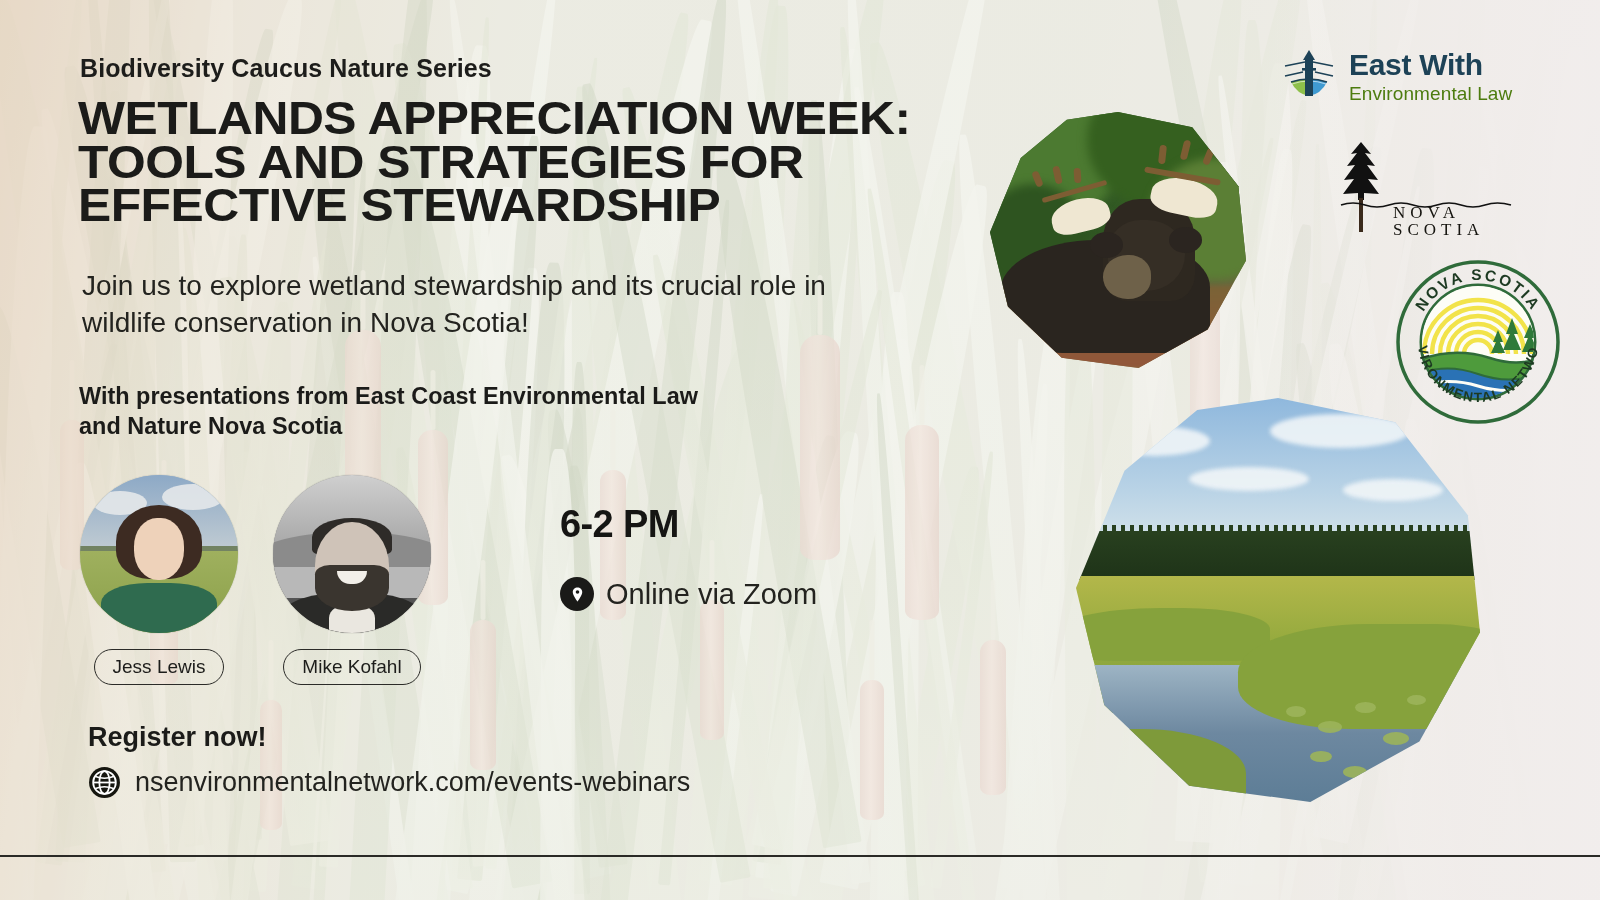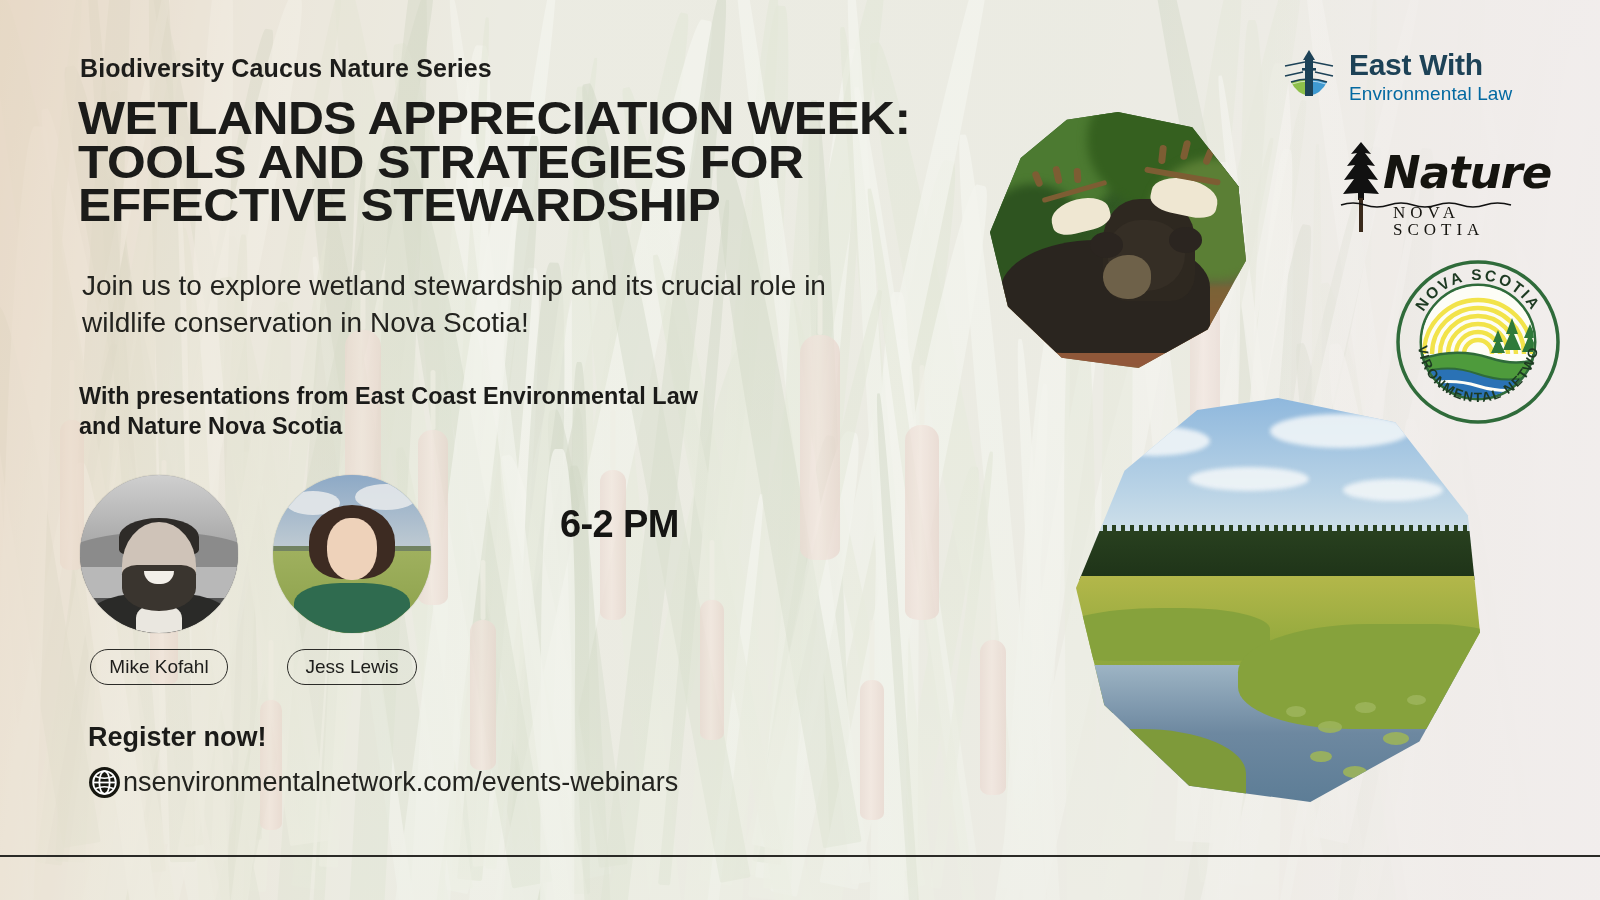--- a/index.html
+++ b/index.html
@@ -99,21 +99,21 @@
   
   .datewrap{position:absolute;left:560px;top:495px;z-index:20;}
   .bigdate{font-size:60px;font-weight:bold;color:#151513;letter-spacing:-1.2px;line-height:1;}
   .timeline{font-size:38px;font-weight:bold;color:#151513;letter-spacing:-.6px;margin-top:10px;line-height:1;}
   .locrow{display:flex;align-items:center;gap:12px;margin-top:34px;}
   .loc-text{font-size:29px;color:#23231f;line-height:1;}
   .pin{width:34px;height:34px;border-radius:50%;background:#1a1a18;display:flex;align-items:center;justify-content:center;flex:none;}
 
   
   .register{position:absolute;left:88px;top:722px;z-index:20;font-size:27px;font-weight:bold;color:#1b1b19;}
-  .urlrow{position:absolute;left:88px;top:766px;z-index:20;display:flex;align-items:center;gap:2px;}
+  .urlrow{position:absolute;left:88px;top:766px;z-index:20;display:flex;align-items:center;gap:14px;}
   .url-text{font-size:27px;color:#23231f;line-height:1;}
   .globe{width:33px;height:33px;flex:none;}
 
   
   .poly{position:absolute;z-index:15;overflow:hidden;
     clip-path:polygon(50% 0%,79% 6%,97% 29%,100% 58%,85% 85%,58% 100%,28% 96%,7% 76%,0% 47%,12% 18%,30% 3%);}
   .photo-moose{left:990px;top:112px;width:256px;height:256px;}
   .photo-wetland{left:1076px;top:398px;width:404px;height:404px;}
 
   .moose-bg{position:absolute;inset:0;background:linear-gradient(165deg,#3f6b2c,#2f5622 46%,#6d6640 74%,#8a6a3c);}
@@ -134,21 +134,21 @@
     background:repeating-linear-gradient(90deg,#28401f 0 4px,transparent 4px 9px);}
   .wet-marsh{position:absolute;left:0;top:44%;width:100%;height:34%;background:linear-gradient(180deg,#b3b74a,#97ab3f 45%,#7fa03a);}
   .wet-water{position:absolute;left:0;bottom:0;width:100%;height:34%;background:linear-gradient(180deg,#9db4c4,#6d88a0 50%,#5d7d96);}
   .wet-bank{position:absolute;background:#86a23c;border-radius:50% 40% 18% 30%;}
   .wet-lily{position:absolute;background:#9cb45a;border-radius:50%;opacity:.9;}
 
   
   .logo-ecel{position:absolute;left:1279px;top:40px;width:248px;height:72px;z-index:22;display:flex;align-items:center;gap:10px;}
   .ecel-text{display:flex;flex-direction:column;line-height:1;}
   .ecel-t1{font-size:30px;font-weight:bold;color:#1d4257;letter-spacing:-.3px;}
-  .ecel-t2{font-size:19px;color:#0369a1;margin-top:4px;letter-spacing:.1px;}
+  .ecel-t2{font-size:19px;color:#4d7c0f;margin-top:4px;letter-spacing:.1px;}
 
   .logo-nature{position:absolute;left:1331px;top:138px;width:190px;height:100px;z-index:22;}
   .nat-word{position:absolute;left:52px;top:12px;font-size:45px;font-weight:bold;color:#15140f;
     font-family:"DejaVu Sans",sans-serif;font-style:italic;letter-spacing:-1px;line-height:1;}
   .nat-sub{position:absolute;left:62px;top:66px;font-size:17px;color:#15140f;letter-spacing:5px;
     font-family:"Liberation Serif","DejaVu Serif",serif;line-height:1;}
 
   .logo-nsen{position:absolute;left:1394px;top:258px;width:168px;height:168px;z-index:22;}
 </style>
 </head>
@@ -381,50 +381,58 @@
 
   <div class="lede">Join us to explore wetland stewardship and its crucial role in wildlife conservation in Nova Scotia!</div>
 
   <div class="withline">
     <span>With presentations from East Coast Environmental Law</span><br>
     <span>and Nature Nova Scotia</span>
   </div>
 
   <div class="speakers">
     <div class="speaker">
+      <div class="avatar av-jess">
+        <div class="sky"></div>
+        <div class="cloud" style="left:8%;top:10%;width:54px;height:24px;"></div>
+        <div class="cloud" style="left:52%;top:6%;width:62px;height:26px;"></div>
+        <div class="treeline"></div>
+        <div class="field"></div>
+        <div class="hair"></div>
+          <div class="face"></div>
+        <div class="shirt"></div>
+      </div>
+      <div class="pill">Jess Lewis</div>
+    </div>
+    <div class="speaker">
       <div class="avatar av-mike">
         <div class="sky"></div>
           <div class="hill"></div>
           <div class="water"></div>
         <div class="body"></div>
           <div class="collar"></div>
         <div class="hair"></div>
           <div class="head"></div>
         <div class="beard"></div>
           <div class="mouth"></div>
       </div>
       <div class="pill">Mike Kofahl</div>
     </div>
-    <div class="speaker">
-      <div class="avatar av-jess">
-        <div class="sky"></div>
-        <div class="cloud" style="left:8%;top:10%;width:54px;height:24px;"></div>
-        <div class="cloud" style="left:52%;top:6%;width:62px;height:26px;"></div>
-        <div class="treeline"></div>
-        <div class="field"></div>
-        <div class="hair"></div>
-          <div class="face"></div>
-        <div class="shirt"></div>
-      </div>
-      <div class="pill">Jess Lewis</div>
-    </div>
   </div>
 
   <div class="datewrap">
     <div class="timeline">6-2 PM</div>
+    <div class="locrow">
+      <span class="pin">
+        <svg width="19" height="19" viewBox="0 0 24 24">
+            <path fill="#ffffff" d="M12 3c-3.3 0-6 2.6-6 5.9 0 4.3 6 12.1 6 12.1s6-7.8 6-12.1C18 5.6 15.3 3 12 3zm0 8.2a2.3 2.3 0 1 1 0-4.6 2.3 2.3 0 0 1 0 4.6z"></path>
+          </svg>
+      </span>
+      <span class="loc-text">Online via Zoom</span>
+    </div>
   </div>
 
   <div class="register">Register now!</div>
   <div class="urlrow">
     <span class="globe">
       <svg width="33" height="33" viewBox="0 0 32 32">
         <circle cx="16" cy="16" r="15" fill="#16160f"></circle>
         <circle cx="16" cy="16" r="11" fill="none" stroke="#fff" stroke-width="1.7"></circle>
         <ellipse cx="16" cy="16" rx="5" ry="11" fill="none" stroke="#fff" stroke-width="1.7"></ellipse>
         <line x1="5" y1="16" x2="27" y2="16" stroke="#fff" stroke-width="1.7"></line>
@@ -501,21 +509,20 @@
     </span>
   </div>
 
   <div class="logo-nature">
     <span style="position:absolute;left:0;top:0;">
       <svg width="60" height="100" viewBox="0 0 60 100">
         <path d="M30 4 L20 16 L26 15 L16 28 L24 27 L13 42 L23 41 L12 56 L27 55 L27 62 L33 62 L33 55 L48 56 L37 41 L47 42 L36 27 L44 28 L34 15 L40 16 Z" fill="#111"></path>
         <rect x="28" y="60" width="4" height="34" fill="#3a2a1c"></rect>
       </svg>
     </span>
-    <span class="nat-word">Nature</span>
     <svg style="position:absolute;left:8px;top:62px;" width="178" height="10" viewBox="0 0 178 10">
       <path d="M2 5 Q14 1 26 5 T50 5 T74 5 T98 5 T122 5 T146 5 T172 5" stroke="#111" stroke-width="1.6" fill="none"></path>
     </svg>
     <span class="nat-sub">NOVA SCOTIA</span>
   </div>
 
   <div class="logo-nsen">
     <svg width="168" height="168" viewBox="0 0 168 168">
       <defs>
         <path id="arcTop" d="M22 84 A62 62 0 0 1 146 84"></path>

